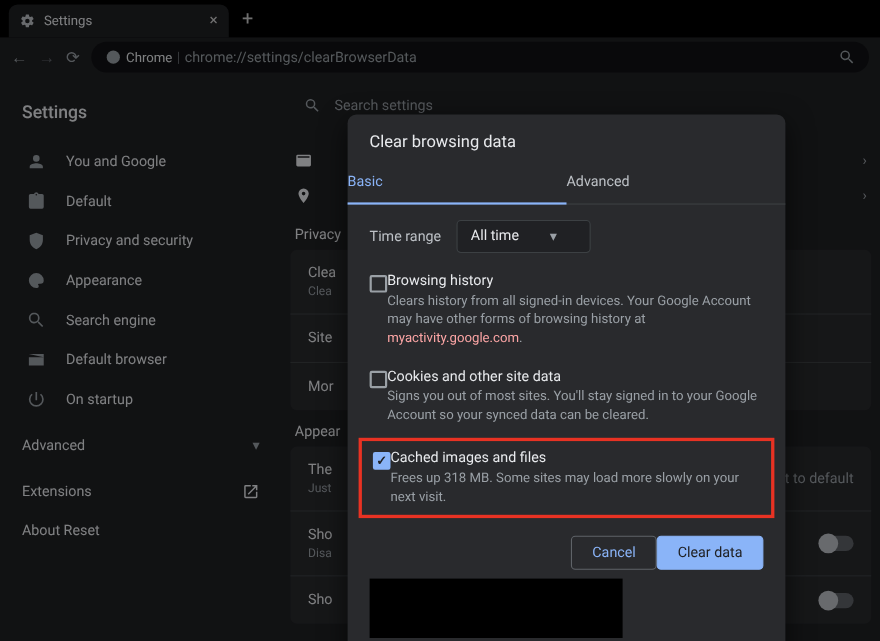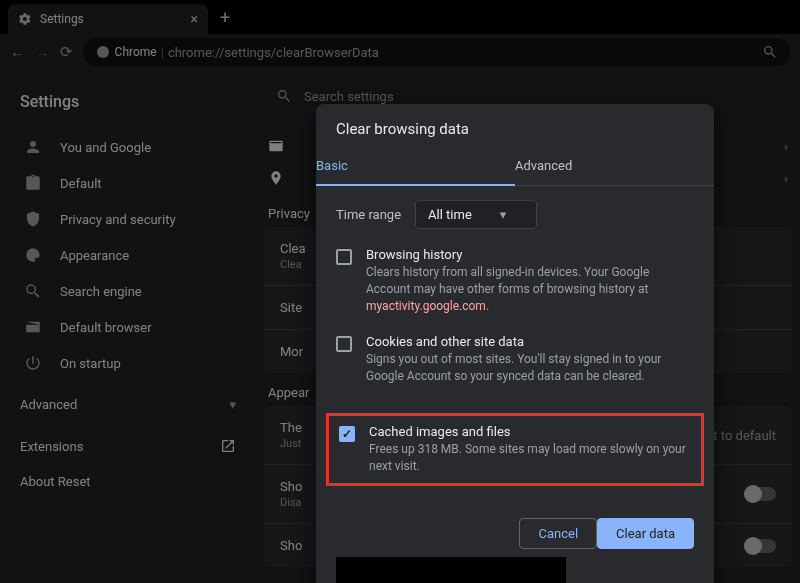--- a/index.html
+++ b/index.html
@@ -46,28 +46,28 @@
 
   
   .modal { position:absolute; left:316px; top:104px; width:398px; background:#292a2d; border-radius:8px; z-index:10; box-shadow:0 8px 24px rgba(0,0,0,0.6); color:#e8eaed; padding-bottom:14px; }
   .modal h2 { font-size:15px; font-weight:400; padding:16px 20px 10px; }
   .modal-tabs { display:flex; border-bottom:1px solid #3c4043; }
   .modal-tab { flex:1; text-align:left; padding:10px 0 12px; font-size:13px; color:#bdc1c6; position:relative; }
   .modal-tab.active { color:#8ab4f8; }
   .modal-tab.active::after { content:""; position:absolute; left:0; right:0; bottom:-1px; height:2px; background:#8ab4f8; }
   .time-row { display:flex; align-items:center; gap:14px; padding:14px 20px 8px; font-size:13px; }
   .select { background:#202124; padding:6px 30px 6px 12px; border-radius:4px; border:1px solid #3c4043; font-size:13px; display:flex; gap:28px; }
-  .opt { display:flex; gap:14px; padding:10px 20px; }
+  .opt { display:flex; padding:10px 20px; }
   .cb { width:16px; height:16px; border:2px solid #9aa0a6; border-radius:2px; margin-top:2px; flex-shrink:0; display:flex; align-items:center; justify-content:center; }
   .cb.checked { background:#8ab4f8; border-color:#8ab4f8; }
   .cb.checked::after { content:"✓"; color:#202124; font-size:12px; font-weight:bold; line-height:1; }
   .opt .t { font-size:13px; }
   .opt .d { font-size:12px; color:#9aa0a6; margin-top:2px; line-height:1.4; }
   .opt .d a { color:#fca5a5; text-decoration:none; }
-  .highlight { border:3px solid #e83223; margin:18px 10px; padding:8px 10px; }
+  .highlight { border:3px solid #e83223; margin:2px 10px; padding:8px 10px; }
   .highlight .opt { padding:0; }
   .btnrow { display:flex; justify-content:flex-end; padding:14px 20px 8px; }
   .btn { padding:7px 18px; font-size:13px; border-radius:4px; border:1px solid #5f6368; background:transparent; color:#8ab4f8; }
   .btn.primary { background:#8ab4f8; color:#202124; border-color:#8ab4f8; }
   .blackbox { background:#000; margin:0 20px 10px; height:54px; width:230px; }
 
   .icon { width:16px; height:16px; fill:currentColor; }
 </style>
 </head>
 <body>

